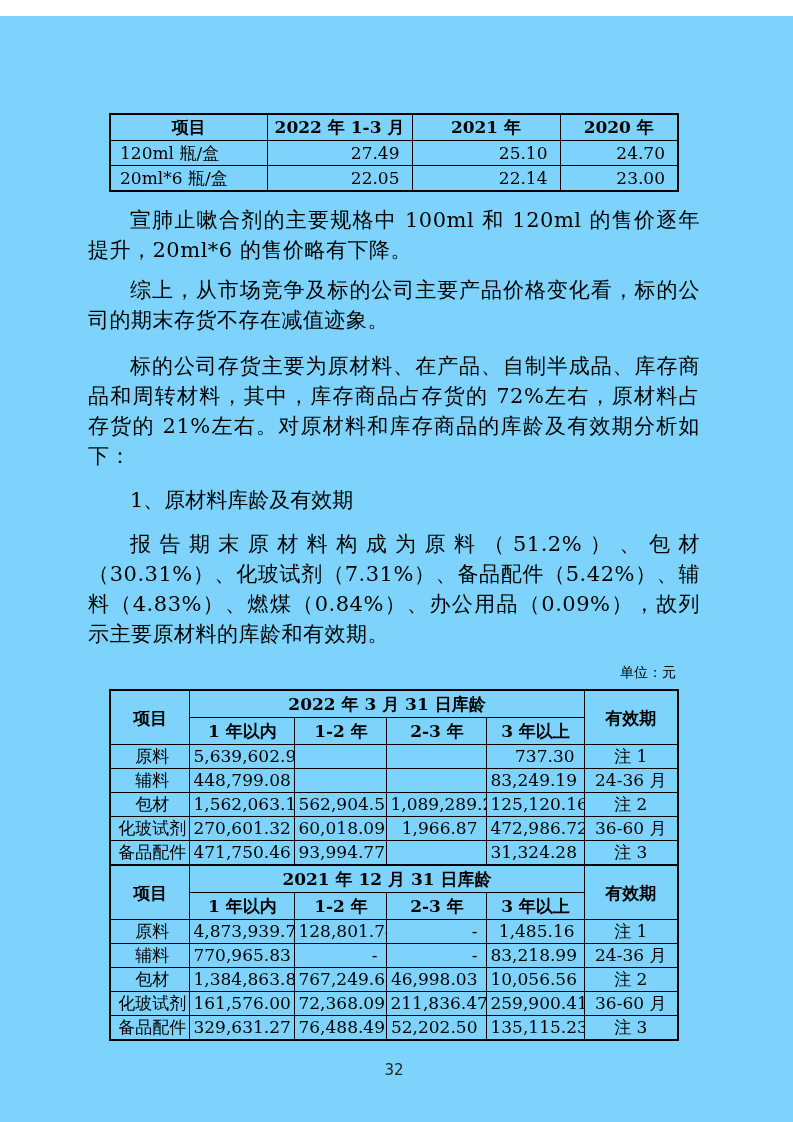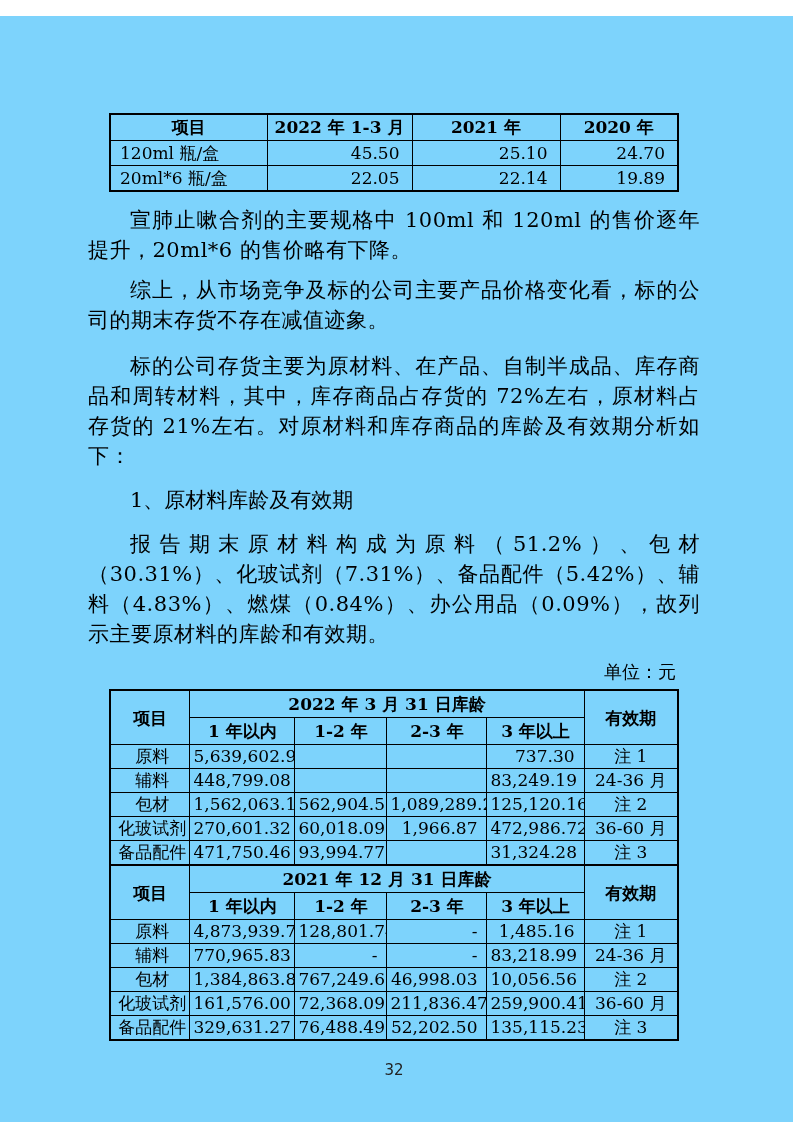--- a/index.html
+++ b/index.html
@@ -37,21 +37,21 @@
     margin: 14px 0 0;
     font-size: 21px;
     line-height: 30px;
     text-indent: 2em;
   }
   .p3 { margin-top: 16px; }
   .p4 { margin-top: 14px; }
 
   .unit-label {
     margin: 10px 24px 0 0;
-    font-size: 18px;
+    font-size: 14px;
     line-height: 26px;
     text-align: right;
   }
 
   
   table {
     border-collapse: collapse;
     table-layout: fixed;
     border: 2px solid #000;
     font-size: 17px;
@@ -97,29 +97,29 @@
         <tr>
           <th>项目</th>
           <th>2022 年 1-3 月</th>
           <th>2021 年</th>
           <th>2020 年</th>
         </tr>
       </thead>
       <tbody>
         <tr>
           <td class="item">120ml 瓶/盒</td>
-          <td class="num">45.50</td>
+          <td class="num">27.49</td>
           <td class="num">25.10</td>
           <td class="num">24.70</td>
         </tr>
         <tr>
           <td class="item">20ml*6 瓶/盒</td>
           <td class="num">22.05</td>
           <td class="num">22.14</td>
-          <td class="num">19.89</td>
+          <td class="num">23.00</td>
         </tr>
       </tbody>
     </table>
 
     <p class="para p1">宣肺止嗽合剂的主要规格中 100ml 和 120ml 的售价逐年提升，20ml*6 的售价略有下降。</p>
     <p class="para p2">综上，从市场竞争及标的公司主要产品价格变化看，标的公司的期末存货不存在减值迹象。</p>
 
 
     <p class="para p3">标的公司存货主要为原材料、在产品、自制半成品、库存商品和周转材料，其中，库存商品占存货的 72%左右，原材料占存货的 21%左右。对原材料和库存商品的库龄及有效期分析如下：</p>
 

